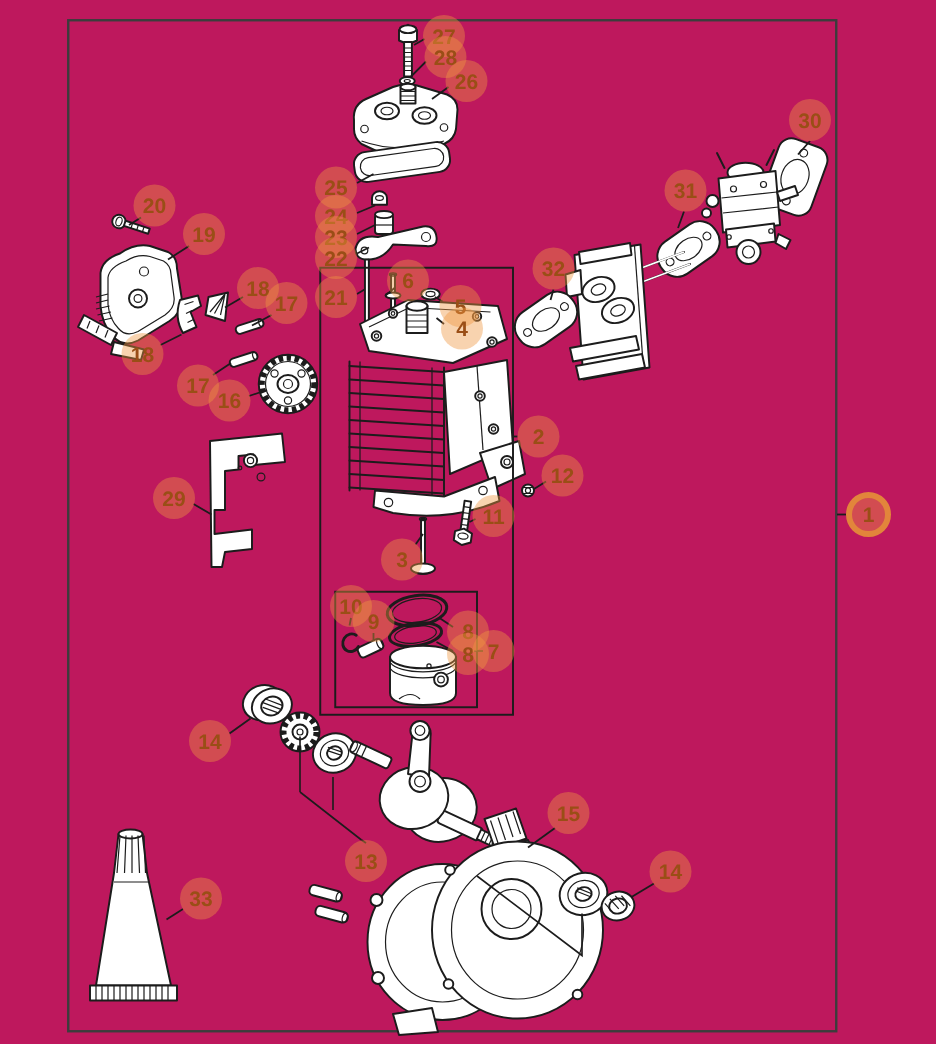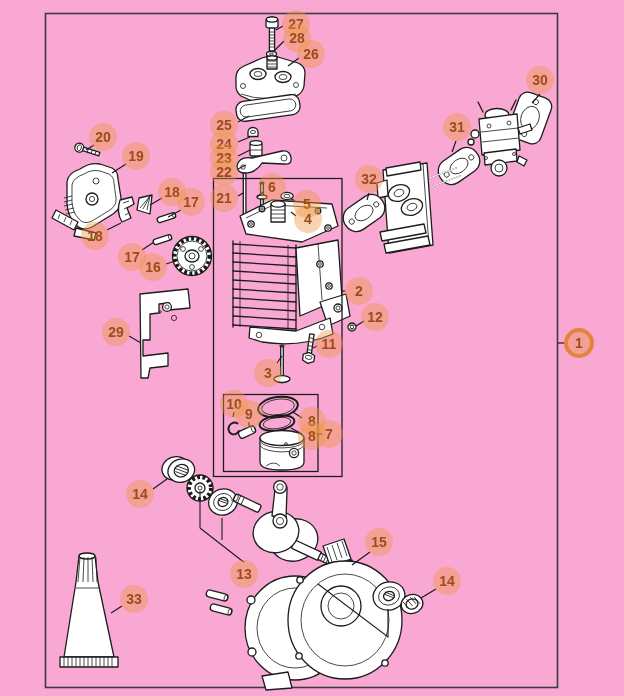--- a/index.html
+++ b/index.html
@@ -1,16 +1,16 @@
 <!DOCTYPE html>
 <html><head>
 <meta charset="utf-8">
 <style>
   html,body{margin:0;padding:0;background:#ffffff;}
-  .stage{position:relative;width:624px;height:696px;background:#f9a8d4;overflow:hidden;
+  .stage{position:relative;width:624px;height:696px;background:#be185d;overflow:hidden;
          font-family:"Liberation Sans", sans-serif;}
   svg{position:absolute;left:0;top:0;}
   .ln{fill:none;stroke:#1c1c1c;stroke-width:1.3;stroke-linejoin:round;stroke-linecap:round;}
   .fw{fill:#ffffff;stroke:#1c1c1c;stroke-width:1.3;stroke-linejoin:round;stroke-linecap:round;}
   .thin{fill:none;stroke:#1c1c1c;stroke-width:0.8;}
   .thick{fill:none;stroke:#1c1c1c;stroke-width:2;}
   .callout-num{font-family:"Liberation Sans", sans-serif;font-weight:bold;font-size:14px;
                text-anchor:middle;}
 </style>
 </head>

